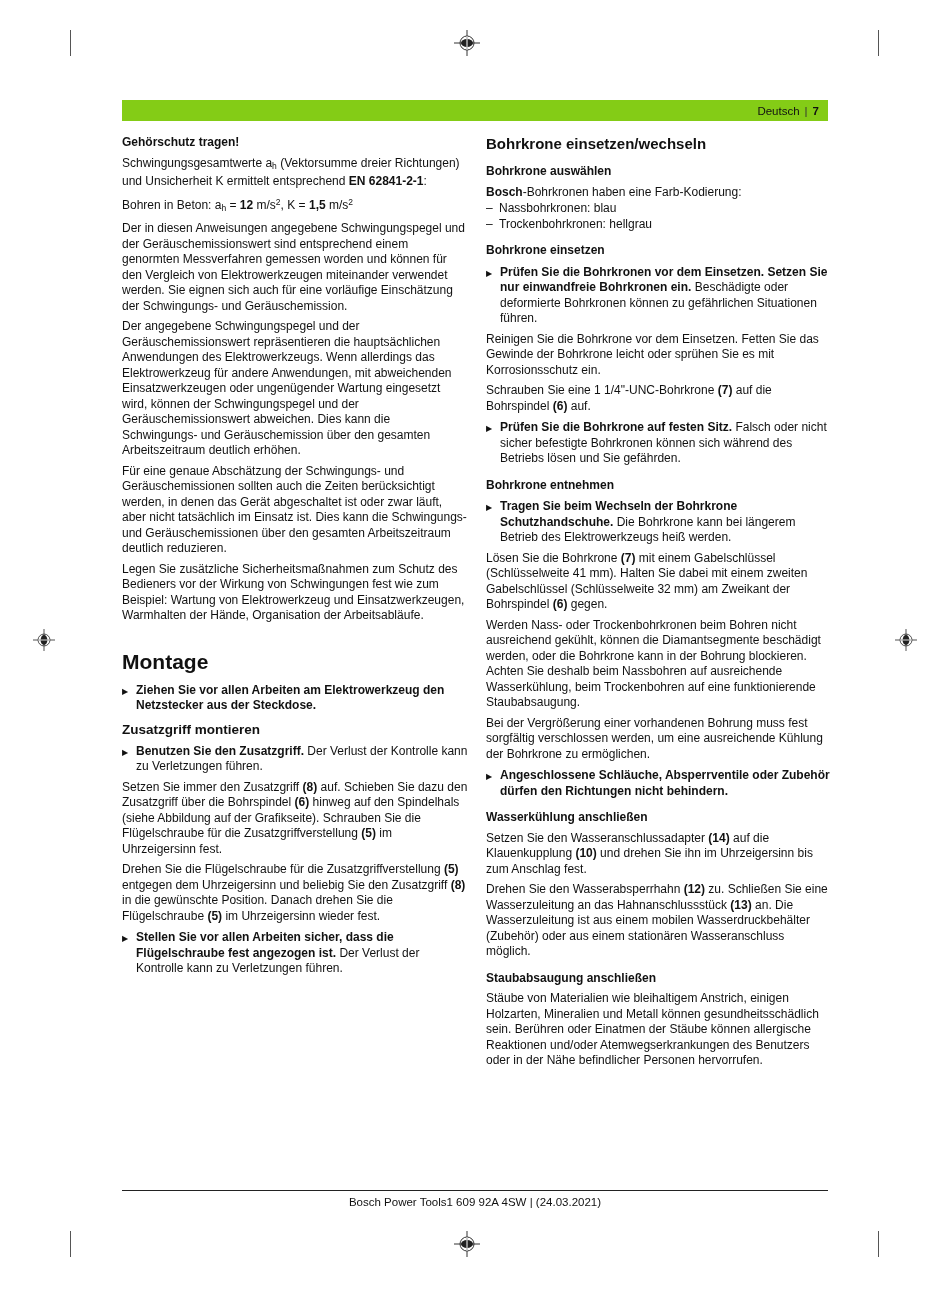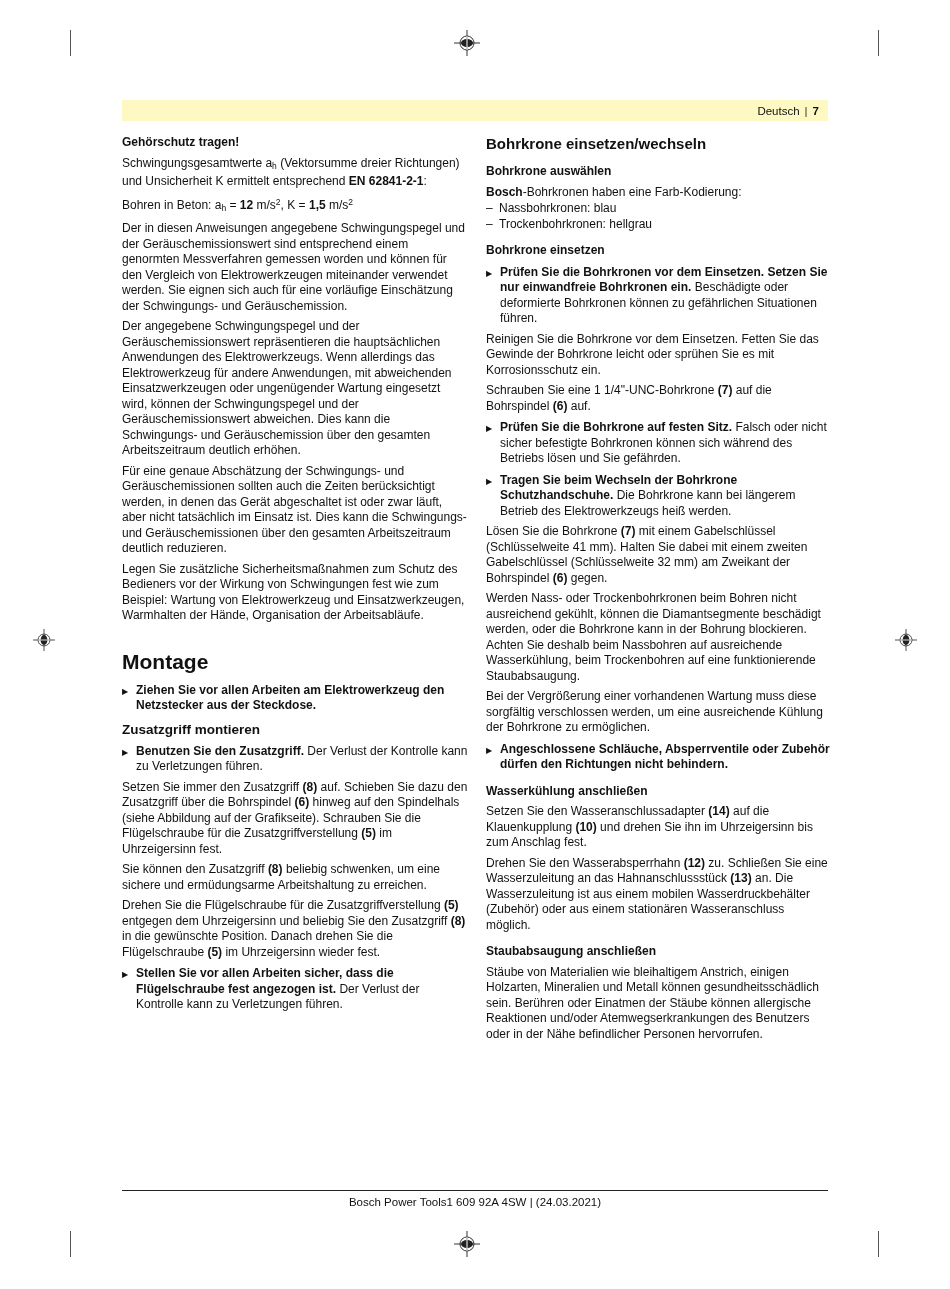--- a/index.html
+++ b/index.html
@@ -15,21 +15,21 @@
   .tick-bl { left:70px;  top:1231px; }
   .tick-br { left:878px; top:1231px; }
   .regmark { position:absolute; width:26px; height:26px; }
   .reg-top    { left:454px; top:30px; }
   .reg-bottom { left:454px; top:1231px; }
   .reg-left   { left:31px;  top:627px; transform:scale(.85); }
   .reg-right  { left:893px; top:627px; transform:scale(.85); }
   
   .header-bar {
     position:absolute; left:122px; top:100px; width:706px; height:21px;
-    background:#fef9c3; display:flex; align-items:center; justify-content:flex-end;
+    background:#84cc16; display:flex; align-items:center; justify-content:flex-end;
     padding-right:9px; font-size:11.5px;
   }
   .hsep { margin:0 5px; color:#333; }
   .hpage { font-weight:bold; }
   
   .col { position:absolute; top:135px; font-size:12px; line-height:15.5px; text-align:left; hyphens:auto; }
   .col-left  { left:122px; width:346px; }
   .col-right { left:486px; width:344px; }
   .para   { margin-top:5px; }
   .h1 { font-size:21px;   font-weight:bold; margin:26px 0 9px;  line-height:1.15; }
@@ -110,21 +110,20 @@
       <div class="bullet">
         <span class="marker">▶</span>
         <span class="btext"><span class="b">Ziehen Sie vor allen Arbeiten am Elektrowerkzeug den Netzstecker aus der Steckdose.</span></span>
       </div>
       <div class="h3"><span class="b">Zusatzgriff montieren</span></div>
       <div class="bullet">
         <span class="marker">▶</span>
         <span class="btext"><span class="b">Benutzen Sie den Zusatzgriff.</span><span> Der Verlust der Kontrolle kann zu Verletzungen führen.</span></span>
       </div>
       <div class="para"><span>Setzen Sie immer den Zusatzgriff </span><span class="b">(8)</span><span> auf. Schieben Sie dazu den Zusatzgriff über die Bohrspindel </span><span class="b">(6)</span><span> hinweg auf den Spindelhals (siehe Abbildung auf der Grafikseite). Schrauben Sie die Flügelschraube für die Zusatzgriffverstellung </span><span class="b">(5)</span><span> im Uhrzeigersinn fest.</span></div>
-      <div class="para"><span>Sie können den Zusatzgriff </span><span class="b">(8)</span><span> beliebig schwenken, um eine sichere und ermüdungsarme Arbeitshaltung zu erreichen.</span></div>
       <div class="para"><span>Drehen Sie die Flügelschraube für die Zusatzgriffverstellung </span><span class="b">(5)</span><span> entgegen dem Uhrzeigersinn und beliebig Sie den Zusatzgriff </span><span class="b">(8)</span><span> in die gewünschte Position. Danach drehen Sie die Flügelschraube </span><span class="b">(5)</span><span> im Uhrzeigersinn wieder fest.</span></div>
       <div class="bullet">
         <span class="marker">▶</span>
         <span class="btext"><span class="b">Stellen Sie vor allen Arbeiten sicher, dass die Flügelschraube fest angezogen ist.</span><span> Der Verlust der Kontrolle kann zu Verletzungen führen.</span></span>
       </div>
     </div>
   <div class="col col-right">
       <div class="h2"><span class="b">Bohrkrone einsetzen/wechseln</span></div>
       <div class="h4"><span class="b">Bohrkrone auswählen</span></div>
       <div class="para"><span class="b">Bosch</span><span>-Bohrkronen haben eine Farb-Kodierung:</span></div>
@@ -142,27 +141,28 @@
       <div class="bullet">
         <span class="marker">▶</span>
         <span class="btext"><span class="b">Prüfen Sie die Bohrkronen vor dem Einsetzen. Setzen Sie nur einwandfreie Bohrkronen ein.</span><span> Beschädigte oder deformierte Bohrkronen können zu gefährlichen Situationen führen.</span></span>
       </div>
       <div class="para"><span>Reinigen Sie die Bohrkrone vor dem Einsetzen. Fetten Sie das Gewinde der Bohrkrone leicht oder sprühen Sie es mit Korrosionsschutz ein.</span></div>
       <div class="para"><span>Schrauben Sie eine 1 1/4"-UNC-Bohrkrone </span><span class="b">(7)</span><span> auf die Bohrspindel </span><span class="b">(6)</span><span> auf.</span></div>
       <div class="bullet">
         <span class="marker">▶</span>
         <span class="btext"><span class="b">Prüfen Sie die Bohrkrone auf festen Sitz.</span><span> Falsch oder nicht sicher befestigte Bohrkronen können sich während des Betriebs lösen und Sie gefährden.</span></span>
       </div>
+      <div class="h4"><span class="b">Bohrkrone entnehmen</span></div>
       <div class="bullet">
         <span class="marker">▶</span>
         <span class="btext"><span class="b">Tragen Sie beim Wechseln der Bohrkrone Schutzhandschuhe.</span><span> Die Bohrkrone kann bei längerem Betrieb des Elektrowerkzeugs heiß werden.</span></span>
       </div>
       <div class="para"><span>Lösen Sie die Bohrkrone </span><span class="b">(7)</span><span> mit einem Gabelschlüssel (Schlüsselweite 41 mm). Halten Sie dabei mit einem zweiten Gabelschlüssel (Schlüsselweite 32 mm) am Zweikant der Bohrspindel </span><span class="b">(6)</span><span> gegen.</span></div>
       <div class="para"><span>Werden Nass- oder Trockenbohrkronen beim Bohren nicht ausreichend gekühlt, können die Diamantsegmente beschädigt werden, oder die Bohrkrone kann in der Bohrung blockieren. Achten Sie deshalb beim Nassbohren auf ausreichende Wasserkühlung, beim Trockenbohren auf eine funktionierende Staubabsaugung.</span></div>
-      <div class="para"><span>Bei der Vergrößerung einer vorhandenen Wartung muss diese sorgfältig verschlossen werden, um eine ausreichende Kühlung der Bohrkrone zu ermöglichen.</span></div>
+      <div class="para"><span>Bei der Vergrößerung einer vorhandenen Bohrung muss fest sorgfältig verschlossen werden, um eine ausreichende Kühlung der Bohrkrone zu ermöglichen.</span></div>
       <div class="bullet">
         <span class="marker">▶</span>
         <span class="btext"><span class="b">Angeschlossene Schläuche, Absperrventile oder Zubehör dürfen den Richtungen nicht behindern.</span></span>
       </div>
       <div class="h4"><span class="b">Wasserkühlung anschließen</span></div>
       <div class="para"><span>Setzen Sie den Wasseranschlussadapter </span><span class="b">(14)</span><span> auf die Klauenkupplung </span><span class="b">(10)</span><span> und drehen Sie ihn im Uhrzeigersinn bis zum Anschlag fest.</span></div>
       <div class="para"><span>Drehen Sie den Wasserabsperrhahn </span><span class="b">(12)</span><span> zu. Schließen Sie eine Wasserzuleitung an das Hahnanschlussstück </span><span class="b">(13)</span><span> an. Die Wasserzuleitung ist aus einem mobilen Wasserdruckbehälter (Zubehör) oder aus einem stationären Wasseranschluss möglich.</span></div>
       <div class="h4"><span class="b">Staubabsaugung anschließen</span></div>
       <div class="para"><span>Stäube von Materialien wie bleihaltigem Anstrich, einigen Holzarten, Mineralien und Metall können gesundheitsschädlich sein. Berühren oder Einatmen der Stäube können allergische Reaktionen und/oder Atemwegserkrankungen des Benutzers oder in der Nähe befindlicher Personen hervorrufen.</span></div>
     </div>

